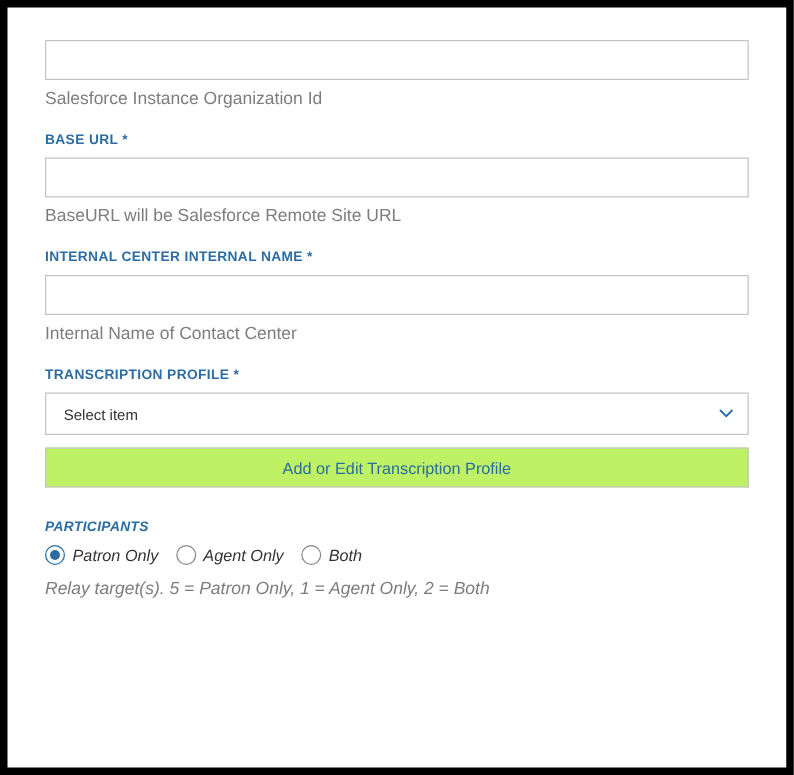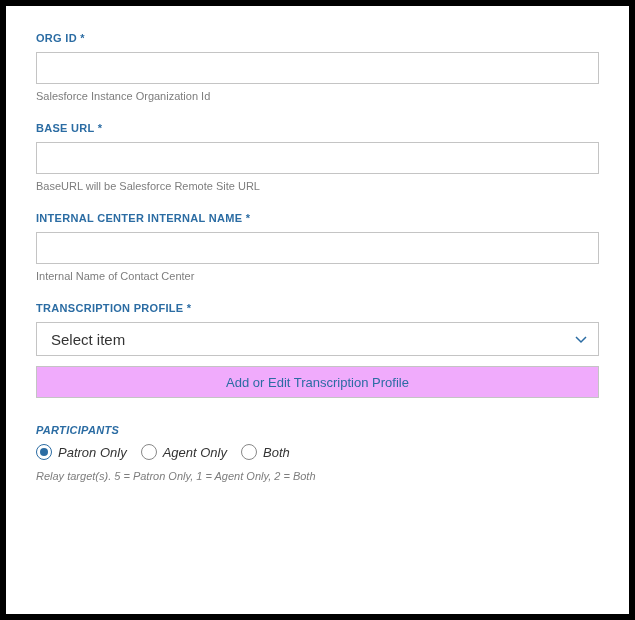--- a/index.html
+++ b/index.html
@@ -33,52 +33,52 @@
     }
     .text-input {
       width: 100%;
       height: 32px;
       border: 1px solid #c4c4c4;
       padding: 4px 8px;
       font-size: 13px;
       background: #fff;
     }
     .help-text {
-      font-size: 11px;
+      font-size: 14px;
       color: #7d7d7d;
       margin-top: 6px;
     }
     .select-wrap {
       position: relative;
       width: 100%;
     }
     .select-input {
       width: 100%;
       height: 34px;
       border: 1px solid #c4c4c4;
       padding: 4px 30px 4px 14px;
-      font-size: 15px;
+      font-size: 12px;
       color: #333;
       background: #fff;
       appearance: none;
       -webkit-appearance: none;
       cursor: pointer;
     }
     .chevron {
       position: absolute;
       right: 12px;
       top: 50%;
       transform: translateY(-50%);
       pointer-events: none;
     }
     .secondary-btn {
       width: 100%;
       height: 32px;
       border: 1px solid #c4c4c4;
-      background: #f0abfc;
+      background: #bef264;
       color: #2b6ca3;
       font-size: 13px;
       font-weight: 500;
       cursor: pointer;
       margin-top: 10px;
     }
     .participants {
       margin-top: 26px;
       font-style: italic;
     }
@@ -118,21 +118,20 @@
       font-size: 13px;
       color: #333;
     }
   </style>
 </head>
 <body>
 
 <div class="panel">
 
   <div class="field">
-    <label class="field-label">ORG ID *</label>
     <input type="text" class="text-input" value="" style="">
     <div class="help-text">Salesforce Instance Organization Id</div>
   </div>
 
   <div class="field">
     <label class="field-label">BASE URL *</label>
     <input type="text" class="text-input" value="" style="">
     <div class="help-text">BaseURL will be Salesforce Remote Site URL</div>
   </div>
 

